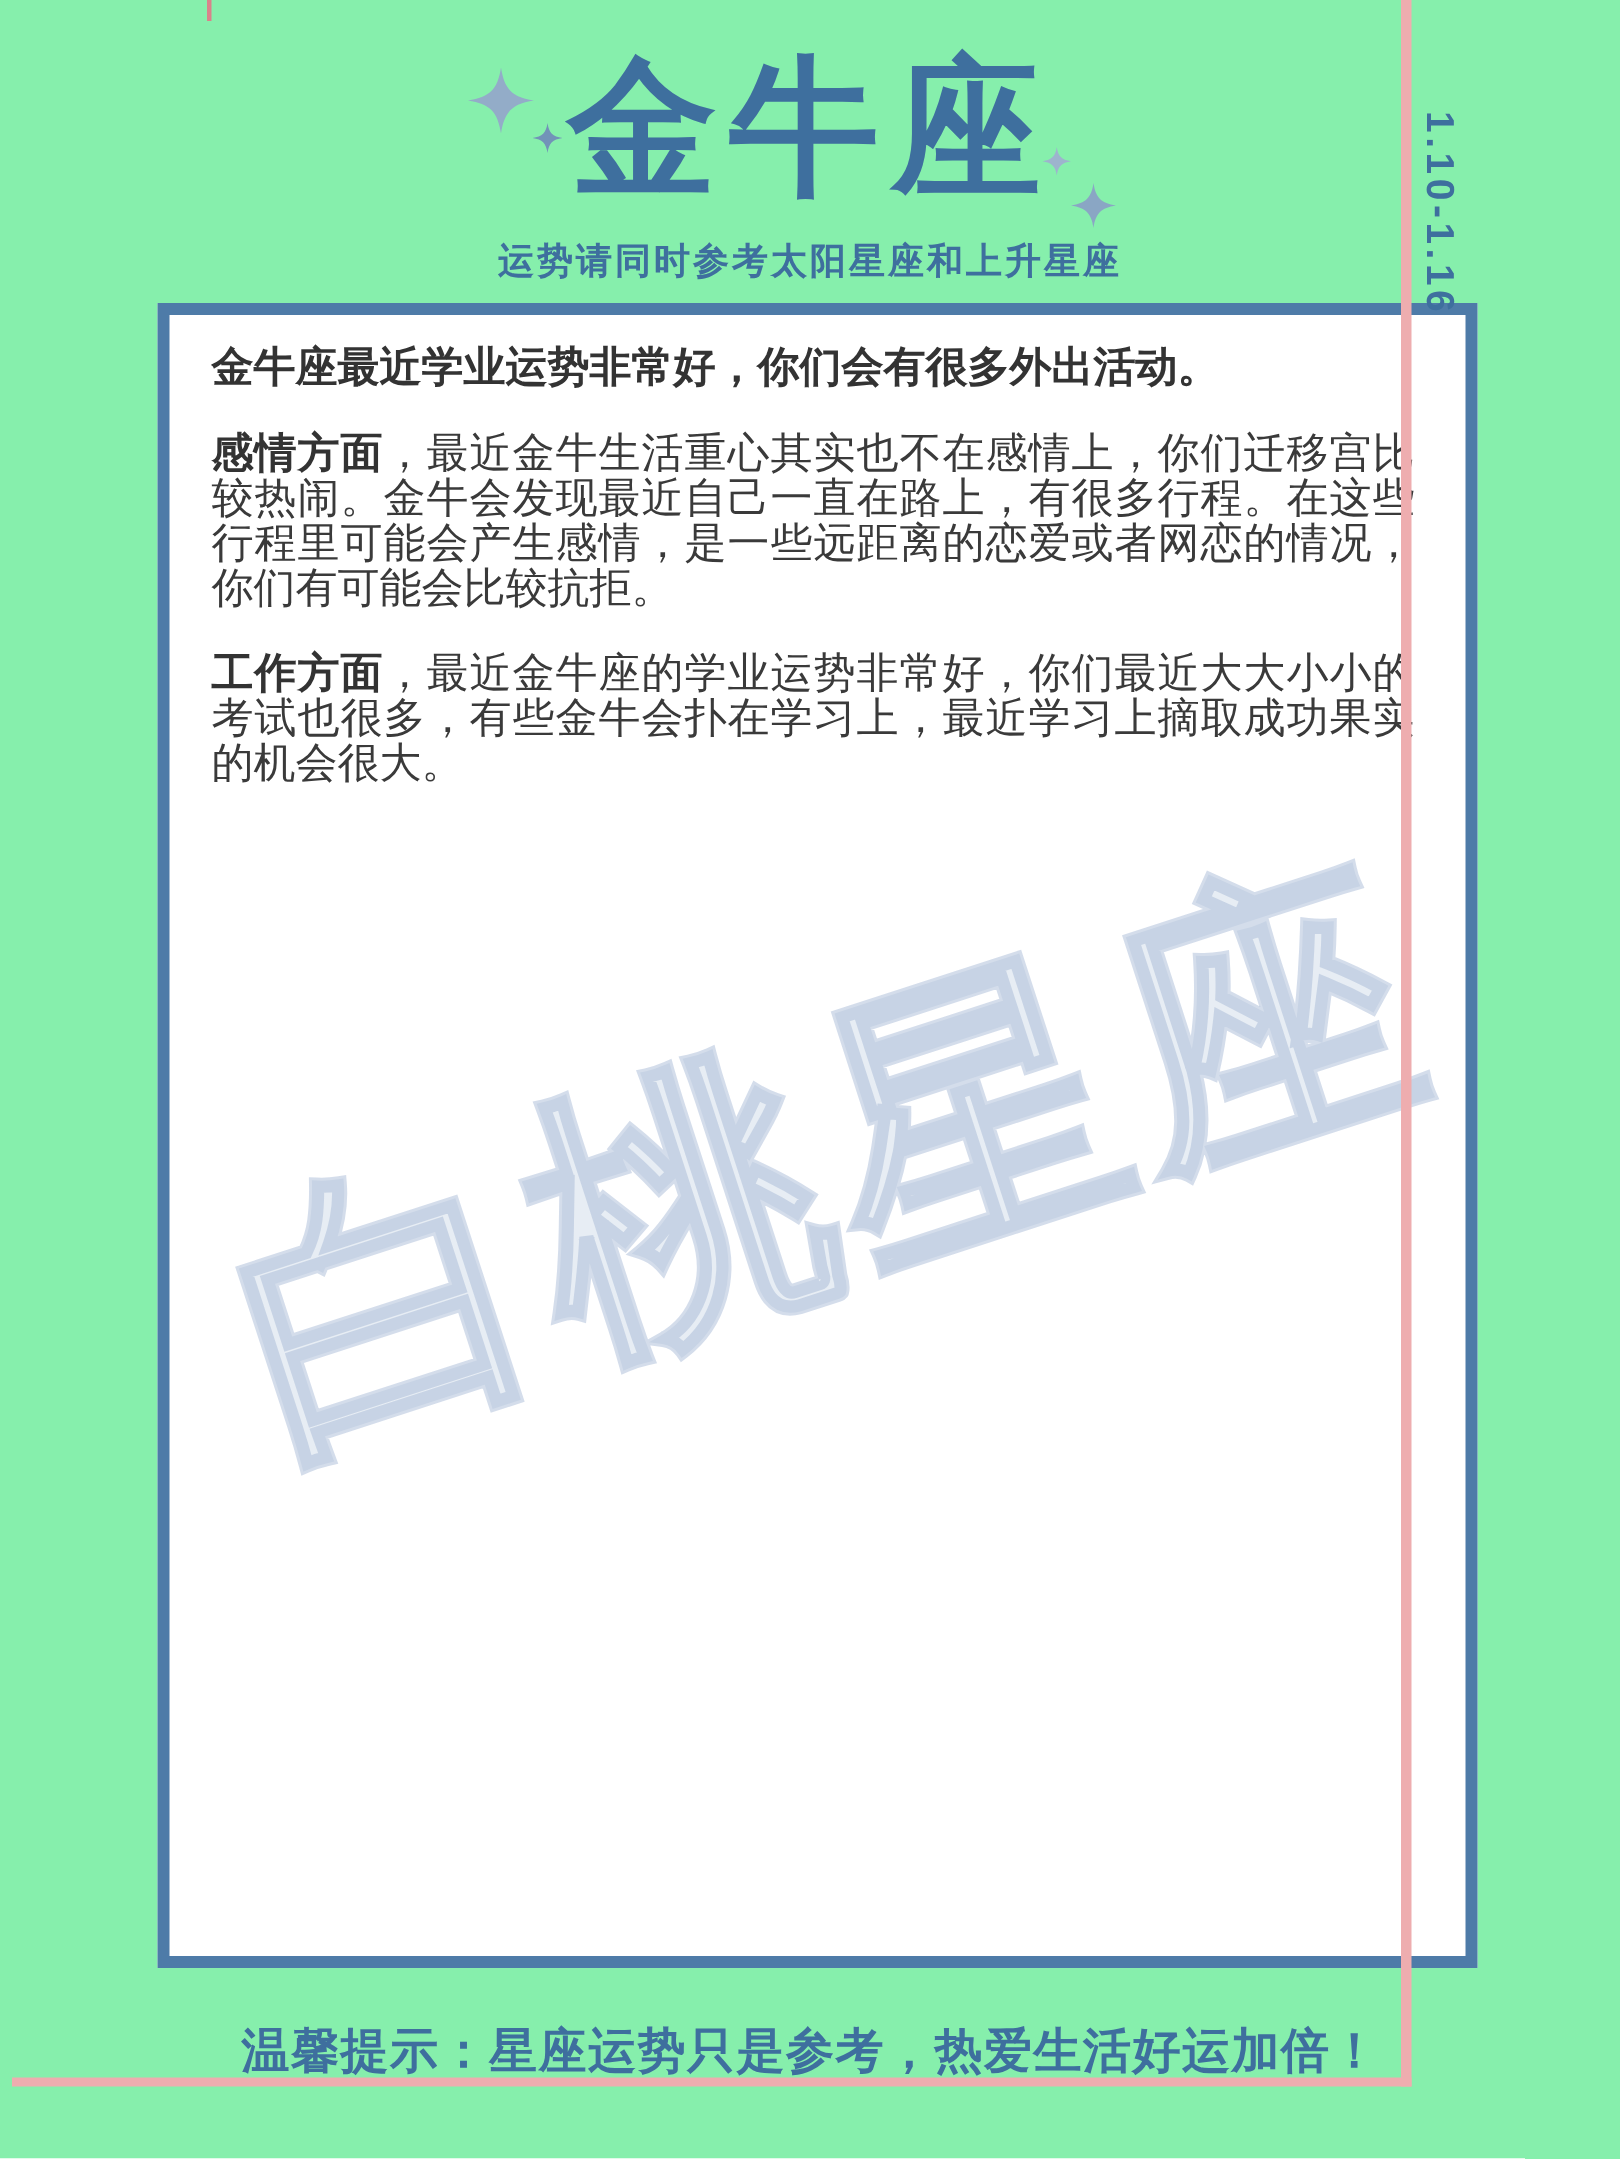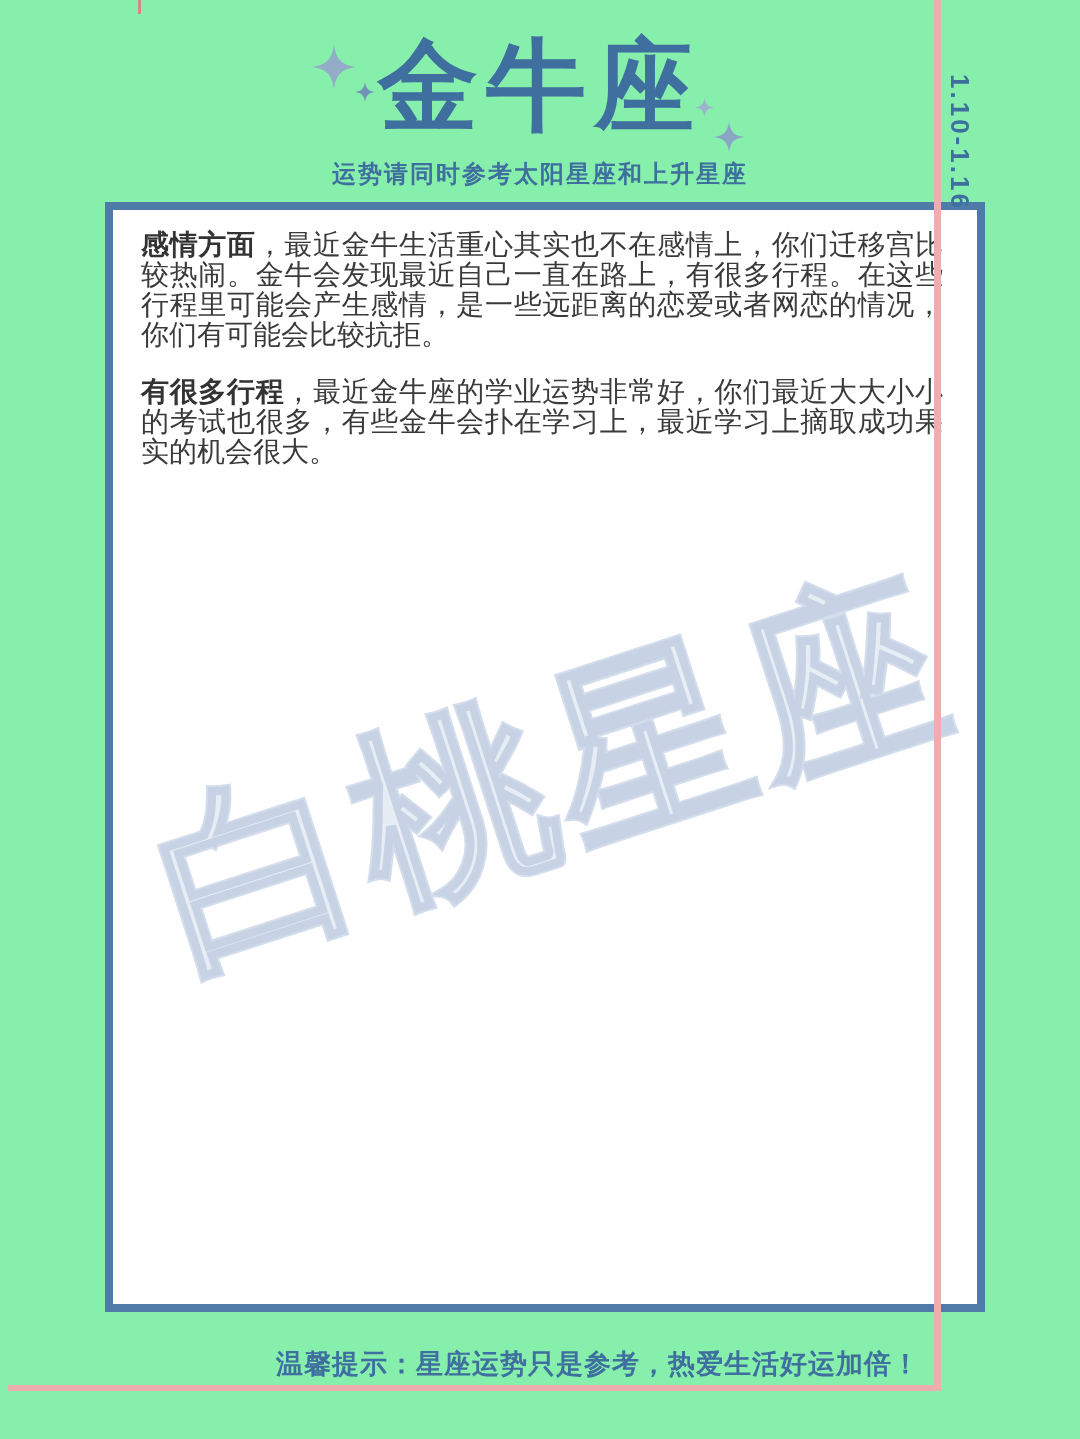--- a/index.html
+++ b/index.html
@@ -73,21 +73,21 @@
     font-size:28px;line-height:30px;
     color:#3a3a3a;
     text-align:justify;
     letter-spacing:0px;
   }
   .para b{font-weight:700;color:#333333;}
   .para.bold{font-weight:700;color:#333333;}
   
   .footer-note{
     position:absolute;right:160px;top:1346px;
-    font-size:27px;font-weight:700;letter-spacing:1px;
+    font-size:32px;font-weight:700;letter-spacing:1px;
     color:#3e6f9e;z-index:3;
   }
 </style>
 </head>
 <body>
 
 <div id="page">
 
   <div class="pink-tick-top"></div>
   <div class="pink-vline"></div>
@@ -106,20 +106,21 @@
   <svg class="sparkle" style="left:695px;top:98px" width="19" height="19" viewBox="0 0 100 100">
     <path d="M50 0 C55 33 67 45 100 50 C67 55 55 67 50 100 C45 67 33 55 0 50 C33 45 45 33 50 0 Z" fill="#9db4cd"></path>
   </svg>
   <svg class="sparkle" style="left:714px;top:122px" width="30" height="30" viewBox="0 0 100 100">
     <path d="M50 0 C55 33 67 45 100 50 C67 55 55 67 50 100 C45 67 33 55 0 50 C33 45 45 33 50 0 Z" fill="#8aa6c4"></path>
   </svg>
 
   <div class="frame">
     <div class="watermark">白桃星座</div>
     <div class="paragraphs">
+        <p class="para bold">金牛座最近学业运势非常好，你们会有很多外出活动。</p>
         <p class="para"><b>感情方面</b>，最近金牛生活重心其实也不在感情上，你们迁移宫比较热闹。金牛会发现最近自己一直在路上，有很多行程。在这些行程里可能会产生感情，是一些远距离的恋爱或者网恋的情况，你们有可能会比较抗拒。</p>
-        <p class="para"><b>有很多行程</b>，最近金牛座的学业运势非常好，你们最近大大小小的考试也很多，有些金牛会扑在学习上，最近学习上摘取成功果实的机会很大。</p>
+        <p class="para"><b>工作方面</b>，最近金牛座的学业运势非常好，你们最近大大小小的考试也很多，有些金牛会扑在学习上，最近学习上摘取成功果实的机会很大。</p>
       </div>
   </div>
 
   <div class="footer-note">温馨提示：星座运势只是参考，热爱生活好运加倍！</div>
 
 </div>
 
 </body></html>

